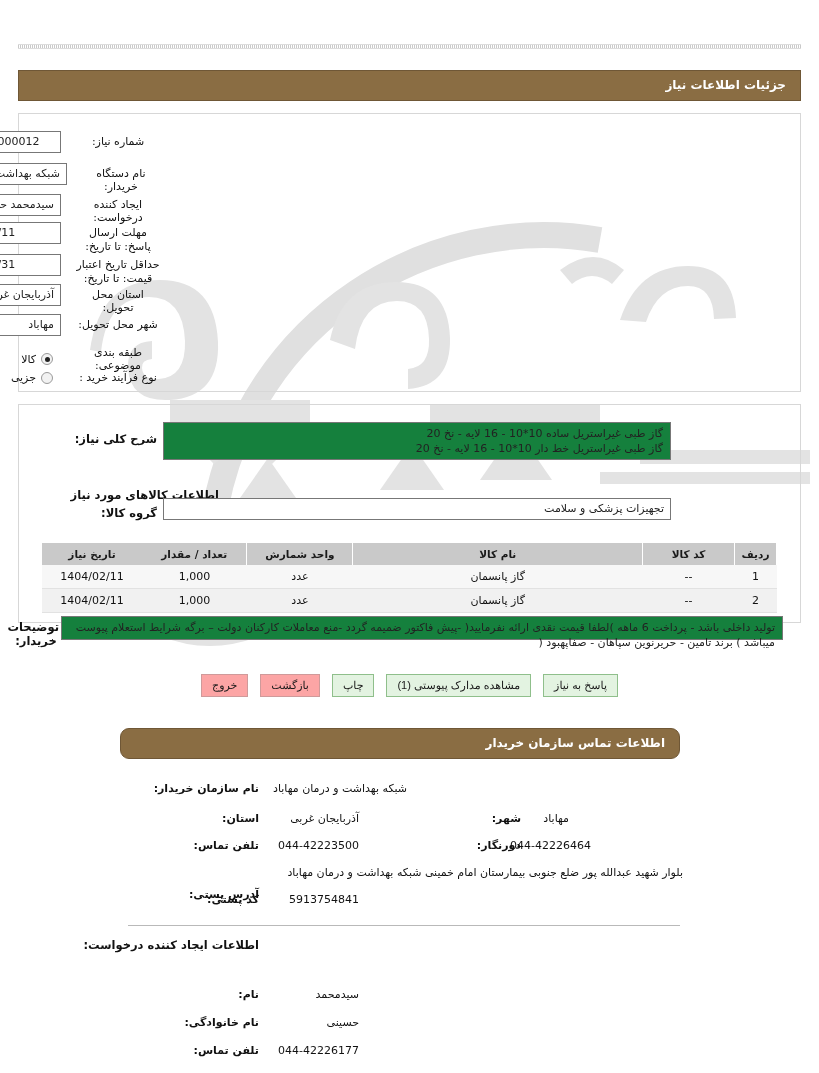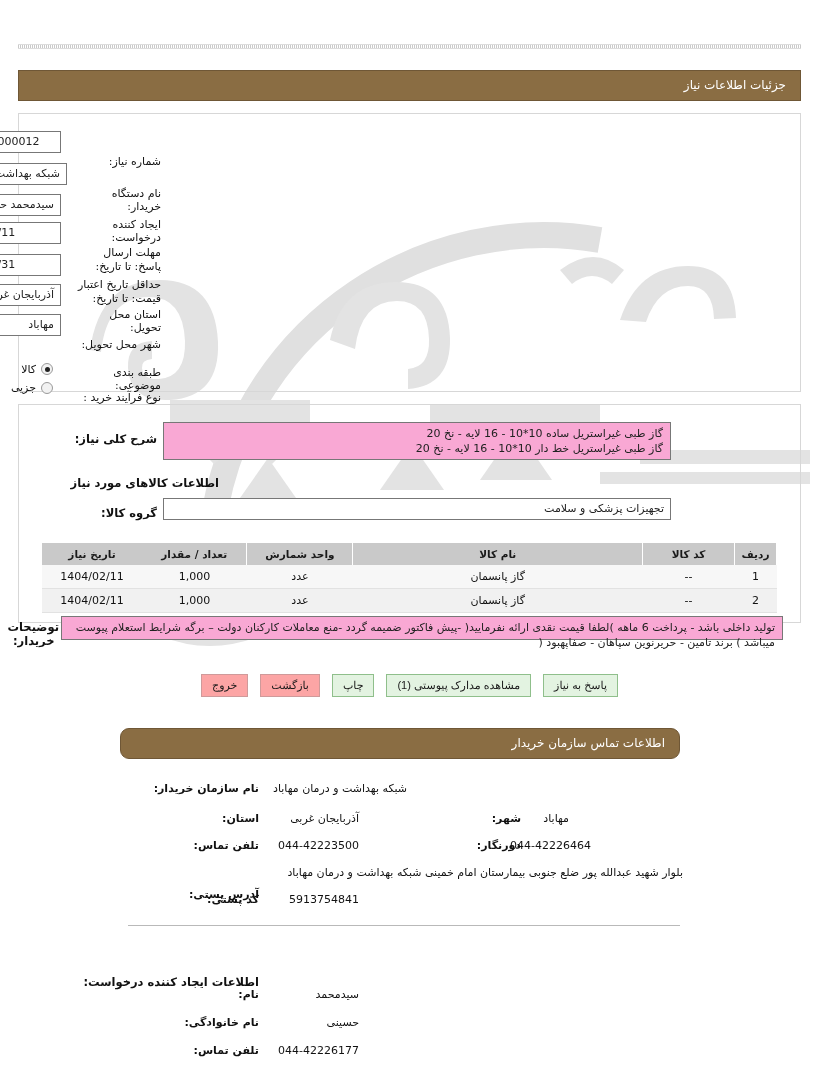--- a/index.html
+++ b/index.html
@@ -32,21 +32,21 @@
     background: repeating-linear-gradient(90deg, #c9c9c9 0px, #c9c9c9 1px, #ffffff 1px, #ffffff 2px);
     border-top: 1px solid #dcdcdc;
     border-bottom: 1px solid #dcdcdc;
     z-index: 2;
   }
 
   
   .section-bar {
     background: #8a6d43;
     color: #ffffff;
-    font-weight: normal;
+    font-weight: bold;
     font-size: 12px;
     padding: 7px 14px 8px 14px;
     text-align: right;
     border: 1px solid #6f5736;
     position: absolute;
     z-index: 3;
   }
   #need-header-bar { left: 18px; top: 70px; width: 783px; }
   #contact-header-bar { left: 120px; top: 728px; width: 560px; border-radius: 9px; }
 
@@ -62,26 +62,25 @@
 
   
   .frow {
     position: absolute;
     display: flex;
     flex-direction: row;
     align-items: flex-start;
     z-index: 4;
   }
   .flabel {
-    text-align: right;
+    text-align: center;
     font-size: 11px;
     color: #111;
     line-height: 13px;
     padding-top: 4px;
-    margin-top: 20px;
   }
   .fbox {
     border: 1px solid #777;
     background: #ffffff;
     height: 22px;
     line-height: 20px;
     padding: 0 6px;
     font-size: 11px;
     text-align: right;
     color: #222;
@@ -99,21 +98,21 @@
   }
   .radio.on::after {
     content: ""; position: absolute;
     left: 2.5px; top: 2.5px; width: 5px; height: 5px;
     border-radius: 50%; background: #222;
   }
   .opt { display: inline-flex; align-items: center; gap: 5px; margin-inline-start: 22px; font-size: 11px; }
 
   
   .tbox {
-    position: absolute; border: 1px solid #777; background: #f9a8d4;
+    position: absolute; border: 1px solid #777; background: #15803d;
     font-size: 11px; line-height: 15px; color: #222;
     padding: 3px 7px; text-align: right; z-index: 4;
     white-space: pre-line;
   }
 
   .bold-label { font-weight: bold; font-size: 11.5px; }
 
   
   #goods-table {
     position: absolute; left: 42px; top: 543px; width: 735px;
@@ -242,21 +241,21 @@
   </span>
 
 </div>
 
 <div class="panel" id="panel-goods"></div>
 
 <div class="bold-label" style="position:absolute; right:662px; top:432px; z-index:4;">شرح کلی نیاز:</div>
 <div class="tbox" style="right:148px; top:422px; width:508px; height:38px; left:auto;">گاز طبی غیراستریل ساده 10*10 - 16 لایه - نخ 20
 گاز طبی غیراستریل خط دار 10*10 - 16 لایه - نخ 20</div>
 
-<div class="bold-label" style="position:absolute; right:600px; top:476px; z-index:4;">اطلاعات کالاهای مورد نیاز</div>
+<div class="bold-label" style="position:absolute; right:600px; top:488px; z-index:4;">اطلاعات کالاهای مورد نیاز</div>
 
 <div class="bold-label" style="position:absolute; right:662px; top:506px; z-index:4;">گروه کالا:</div>
 <div class="fbox" style="position:absolute; right:148px; top:498px; width:508px; z-index:4;">تجهیزات پزشکی و سلامت</div>
 
 <table id="goods-table">
   <thead>
     <tr>
       <th style="width:42px;">ردیف</th>
       <th style="width:92px;">کد کالا</th>
       <th style="width:290px;">نام کالا</th>
@@ -278,21 +277,21 @@
       <td>2</td>
       <td>--</td>
       <td>گاز پانسمان</td>
       <td>عدد</td>
       <td>1,000</td>
       <td>1404/02/11</td>
     </tr>
   </tbody>
 </table>
 
-<div class="bold-label" style="position:absolute; right:760px; top:620px; width:46px; line-height:14px; text-align:left; z-index:4;">توضیحات خریدار:</div>
+<div class="bold-label" style="position:absolute; right:760px; top:620px; width:46px; line-height:14px; text-align:center; z-index:4;">توضیحات خریدار:</div>
 <div class="tbox" style="right:36px; top:616px; width:722px; height:24px;">تولید داخلی باشد - پرداخت 6 ماهه )لطفا قیمت نقدی ارائه نفرمایید( -پیش فاکتور ضمیمه گردد -منع معاملات کارکنان دولت – برگه شرایط استعلام پیوست میباشد ) برند تامین - حریرنوین سپاهان - صفاپهبود (</div>
 
 <div class="btnrow">
   <button class="btn btn-green">پاسخ به نیاز</button>
   <button class="btn btn-green">مشاهده مدارک پیوستی (1)</button>
   <button class="btn btn-green">چاپ</button>
   <button class="btn btn-red">بازگشت</button>
   <button class="btn btn-red">خروج</button>
 </div>
 
@@ -312,21 +311,21 @@
 <div class="info-line" style="right:228px; top:839px;">044-42226464</div>
 
 <div class="info-line" style="right:560px; top:866px;margin-top:22px;"><b>آدرس پستی:</b></div>
 <div class="info-line" style="right:136px; top:866px; width:420px;">بلوار شهید عبدالله پور ضلع جنوبی بیمارستان امام خمینی شبکه بهداشت و درمان مهاباد</div>
 
 <div class="info-line" style="right:560px; top:893px;"><b>کد پستی:</b></div>
 <div class="info-line" style="right:460px; top:893px;">5913754841</div>
 
 <div class="divider-line"></div>
 
-<div class="sub-head" style="right:560px; top:975px;">اطلاعات ایجاد کننده درخواست:</div>
+<div class="sub-head" style="right:560px; top:938px;">اطلاعات ایجاد کننده درخواست:</div>
 
 <div class="info-line" style="right:560px; top:988px;"><b>نام:</b></div>
 <div class="info-line" style="right:460px; top:988px;">سیدمحمد</div>
 
 <div class="info-line" style="right:560px; top:1016px;"><b>نام خانوادگی:</b></div>
 <div class="info-line" style="right:460px; top:1016px;">حسینی</div>
 
 <div class="info-line" style="right:560px; top:1044px;"><b>تلفن تماس:</b></div>
 <div class="info-line" style="right:460px; top:1044px;">044-42226177</div>
 

